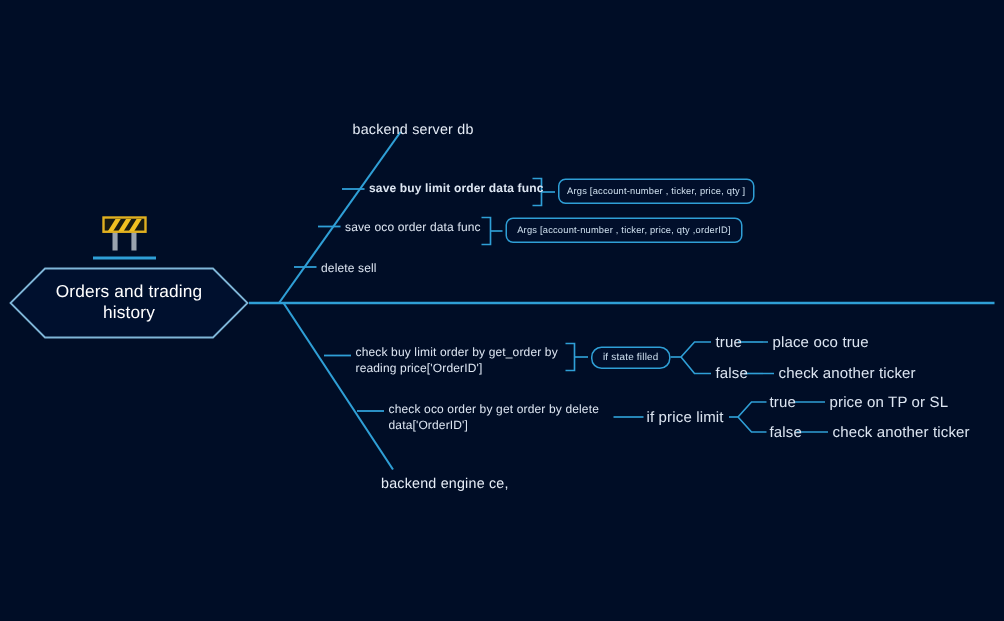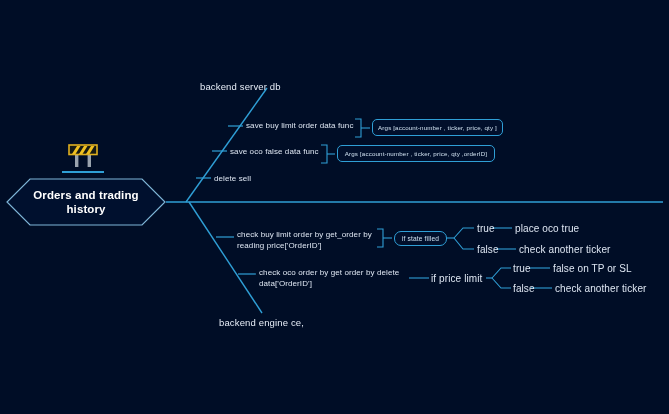--- a/index.html
+++ b/index.html
@@ -28,20 +28,21 @@
     font-family: "Liberation Sans", sans-serif;
     font-size: 8px;
     letter-spacing: 0.1px;
     line-height: 10.5px;
     white-space: pre-line;
   }
   .lbl-head {
     font-size: 9.5px;
     color: #e6edf7;
     letter-spacing: 0.15px;
+    margin-left: 35px;
   }
   .lbl-sm {
     font-size: 10px;
   }
   .chip {
     position: absolute;
     border: 1px solid #2f9fd6;
     border-radius: 5px;
     color: #cfe0ef;
     font-family: "Liberation Sans", sans-serif;
@@ -73,21 +74,21 @@
   #center-node .hextext {
     position: absolute;
     inset: 0;
     display: flex;
     align-items: center;
     justify-content: center;
     text-align: center;
     color: #ffffff;
     font-family: "Liberation Sans", sans-serif;
     font-size: 11.5px;
-    font-weight: bold;
+    font-weight: normal;
     letter-spacing: 0.1px;
     line-height: 14px;
     padding: 0 22px;
     box-sizing: border-box;
   }
   
   #barrier {
     position: absolute;
     left: 63px;
     top: 142px;
@@ -162,24 +163,24 @@
   <div id="center-node">
     <svg class="hexbg" viewBox="0 0 160 48" preserveAspectRatio="none">
       <polygon points="24,1 136,1 159,24 136,47 24,47 1,24" fill="#00102e" stroke="#7fb6d8" stroke-width="1.2"></polygon>
     </svg>
     <div class="hextext">Orders and trading
 history</div>
   </div>
 
   <div class="lbl lbl-head" style="left:200px; top:82px;">backend server db</div>
 
-  <div class="lbl" style="left:246px; top:121px;">save buy limit order data func</div>
+  <div class="lbl" style="left:246px; top:121px;font-weight:bold;">save buy limit order data func</div>
   <div class="chip" style="left:372px; top:119px; width:131px; height:17px;">Args [account-number , ticker, price, qty ]</div>
 
-  <div class="lbl" style="left:230px; top:147px;">save oco false data func</div>
+  <div class="lbl" style="left:230px; top:147px;">save oco order data func</div>
   <div class="chip" style="left:337px; top:145px; width:158px; height:17px;">Args [account-number , ticker, price, qty ,orderID]</div>
 
   <div class="lbl" style="left:214px; top:174px;">delete sell</div>
 
   <div class="lbl lbl-head" style="left:219px; top:318px;">backend engine ce,</div>
 
   <div class="lbl" style="left:237px; top:230px; width:142px;">check buy limit order by get_order by
 reading price['OrderID']</div>
   <div class="chip chip-round" style="left:394px; top:231px; width:53px; height:15px;">if state filled</div>
 
@@ -187,18 +188,18 @@
   <div class="lbl lbl-sm" style="left:515px; top:224px;">place oco true</div>
 
   <div class="lbl lbl-sm" style="left:477px; top:245px;">false</div>
   <div class="lbl lbl-sm" style="left:519px; top:245px;">check another ticker</div>
 
   <div class="lbl" style="left:259px; top:268px; width:152px;">check oco order by get order by delete
 data['OrderID']</div>
   <div class="lbl lbl-sm" style="left:431px; top:274px;">if price limit</div>
 
   <div class="lbl lbl-sm" style="left:513px; top:264px;">true</div>
-  <div class="lbl lbl-sm" style="left:553px; top:264px;">false on TP or SL</div>
+  <div class="lbl lbl-sm" style="left:553px; top:264px;">price on TP or SL</div>
 
   <div class="lbl lbl-sm" style="left:513px; top:284px;">false</div>
   <div class="lbl lbl-sm" style="left:555px; top:284px;">check another ticker</div>
 
 </div>
 
 </body></html>

